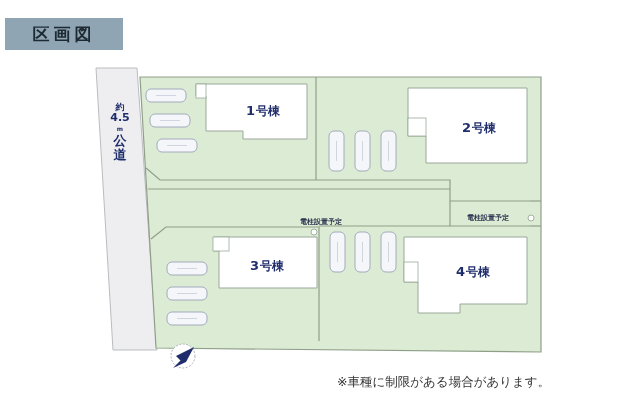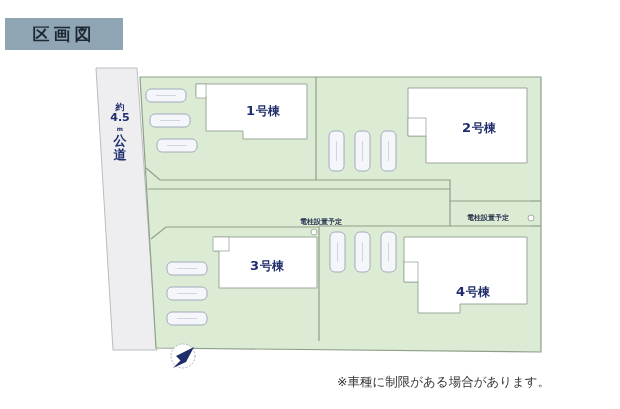--- a/index.html
+++ b/index.html
@@ -107,20 +107,20 @@
 
 <div class="bldg-label" style="left:246px;top:103px;">
   <span>1</span><small>号棟</small>
 </div>
 <div class="bldg-label" style="left:462px;top:120px;">
   <span>2</span><small>号棟</small>
 </div>
 <div class="bldg-label" style="left:250px;top:258px;">
   <span>3</span><small>号棟</small>
 </div>
-<div class="bldg-label" style="left:456px;top:264px;margin-top:20px;">
+<div class="bldg-label" style="left:456px;top:264px;">
   <span>4</span><small>号棟</small>
 </div>
 
 <div class="pole-label" style="left:300px;top:217px;">電柱設置予定</div>
 <div class="pole-label" style="left:467px;top:213px;">電柱設置予定</div>
 
 <div class="note">※車種に制限がある場合があります。</div>
 
 </body></html>

